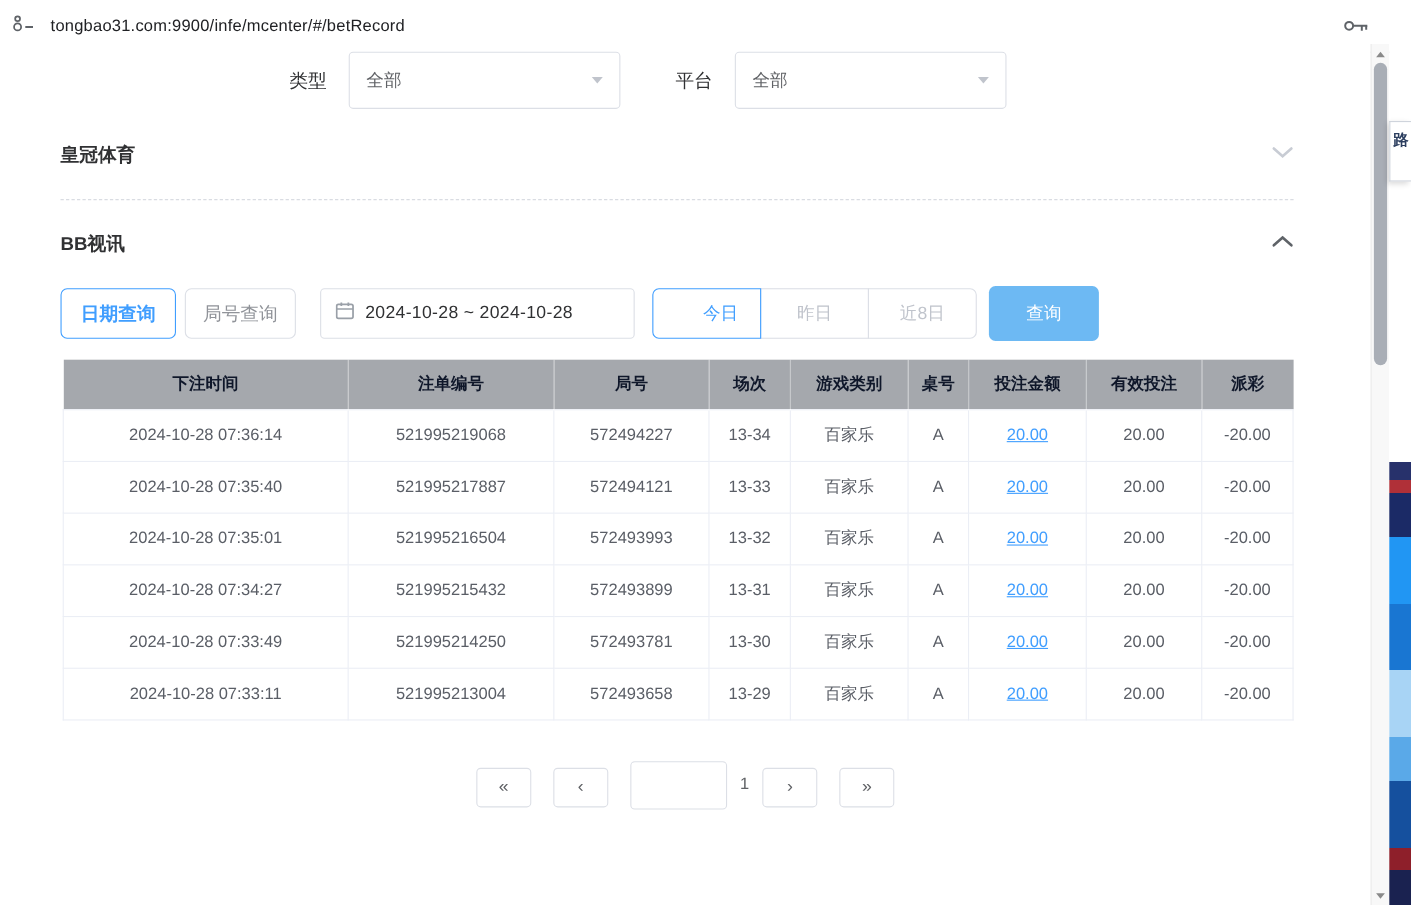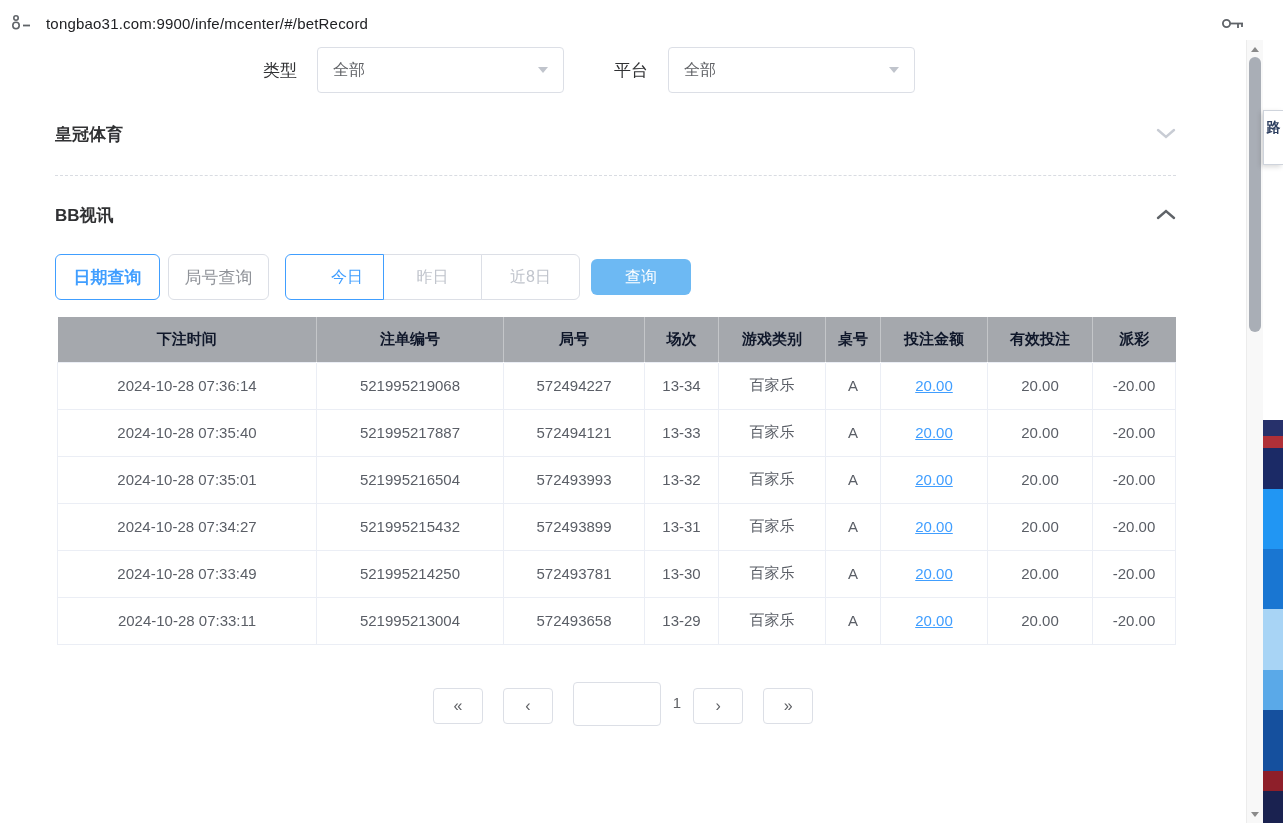--- a/index.html
+++ b/index.html
@@ -30,21 +30,21 @@
     background:linear-gradient(180deg,
       #27316b 0 4%, #b03038 4% 7%, #1b2a66 7% 17%, #2196f3 17% 32%,
       #1976d2 32% 47%, #a8d4f5 47% 62%, #5aa9e8 62% 72%, #15509e 72% 87%,
       #8e1f2a 87% 92%, #1a2250 92% 100%); }
 
   
   .page { position:absolute; top:40px; left:0; width:1246px; bottom:0; background:#fff; overflow:hidden; }
 
   .filter-row { display:flex; align-items:center; padding-top:7px; padding-left:263px; }
   .field-label { font-size:17px; color:#303133; }
-  .select { width:247px; height:46px; border:1px solid #dcdfe6; border-radius:4px; background:#fff;
+  .select { width:247px; height:52px; border:1px solid #dcdfe6; border-radius:4px; background:#fff;
     display:flex; align-items:center; justify-content:space-between; padding:0 15px; margin-left:20px; cursor:pointer; }
   .select .value { font-size:16px; color:#606266; }
   .caret { width:0; height:0; border-left:5px solid transparent; border-right:5px solid transparent; border-top:6px solid #c0c4cc; }
   .platform-label { margin-left:50px; }
 
   .section { margin:0 70px 0 55px; display:flex; align-items:center; justify-content:space-between; cursor:pointer; }
   .section.crown { height:83px; border-bottom:1px dashed #d9dce2; }
   .section.bb { height:78px; }
   .section-title { font-size:17px; font-weight:bold; color:#303133; }
 
@@ -55,21 +55,21 @@
   .btn-round { width:101px; color:#909399; margin-left:8px; }
   .date-input { margin-left:22px; width:286px; height:46px; border:1px solid #dcdfe6; border-radius:4px;
     display:flex; align-items:center; padding:0 13px; background:#fff; cursor:pointer; }
   .date-text { font-size:16px; color:#303133; margin-left:10px; letter-spacing:.3px; }
   .btn-group { display:flex; margin-left:12px; }
   .gbtn { width:99px; height:46px; border:1px solid #dcdfe6; background:#fff; font-size:16px; color:#c0c4cc;
     display:flex; align-items:center; justify-content:center; margin-left:-1px; cursor:pointer; }
   .gbtn.first { border-radius:6px 0 0 6px; margin-left:4px;padding-left:25px; }
   .gbtn.last { border-radius:0 6px 6px 0; }
   .gbtn.active { color:#409eff; border-color:#409eff; position:relative; z-index:1; }
-  .btn-search { margin-left:11px; width:100px; height:36px; background:#6db9f3; color:#fff;
+  .btn-search { margin-left:11px; width:100px; height:50px; background:#6db9f3; color:#fff;
     font-size:16px; border:none; border-radius:6px; cursor:pointer;
     display:flex; align-items:center; justify-content:center; }
 
   table { border-collapse:collapse; table-layout:fixed; }
   .summary { margin:28px 0 0 57px; width:1118px; }
   .summary th { background:#eef0f2; height:49px; font-size:16px; font-weight:normal; color:#303133; }
   .summary td { height:48px; font-size:17px; color:#303133; text-align:center; border:1px solid #ebeef5; background:#fff; }
 
   .records { margin:17px 0 0 57px; width:1118px; }
   .records th { background:#a5a8ad; color:#0f172a; height:45px; font-size:15px; font-weight:bold;
@@ -138,20 +138,31 @@
       <span>
         <svg width="20" height="11" viewBox="0 0 20 11">
             <polyline points="2,9 10,2 18,9" fill="none" stroke="#5f6368" stroke-width="2.4" stroke-linecap="round"></polyline>
           </svg>
       </span>
     </div>
 
     <div class="toolbar">
       <div class="btn btn-date">日期查询</div>
       <div class="btn btn-round">局号查询</div>
+      <div class="date-input">
+        <span>
+          <svg width="17" height="17" viewBox="0 0 16 16">
+              <rect x="1" y="2.5" width="14" height="12" rx="1.5" fill="none" stroke="#9aa0a8" stroke-width="1.5"></rect>
+              <line x1="1" y1="6.5" x2="15" y2="6.5" stroke="#9aa0a8" stroke-width="1.3"></line>
+              <line x1="5" y1="1" x2="5" y2="4" stroke="#9aa0a8" stroke-width="1.5"></line>
+              <line x1="11" y1="1" x2="11" y2="4" stroke="#9aa0a8" stroke-width="1.5"></line>
+            </svg>
+        </span>
+        <span class="date-text">2024-10-28 ~ 2024-10-28</span>
+      </div>
       <div class="btn-group">
         <div class="gbtn first active">今日</div>
         <div class="gbtn">昨日</div>
         <div class="gbtn last">近8日</div>
       </div>
       <div class="btn-search">查询</div>
     </div>
 
 
     <table class="records">

